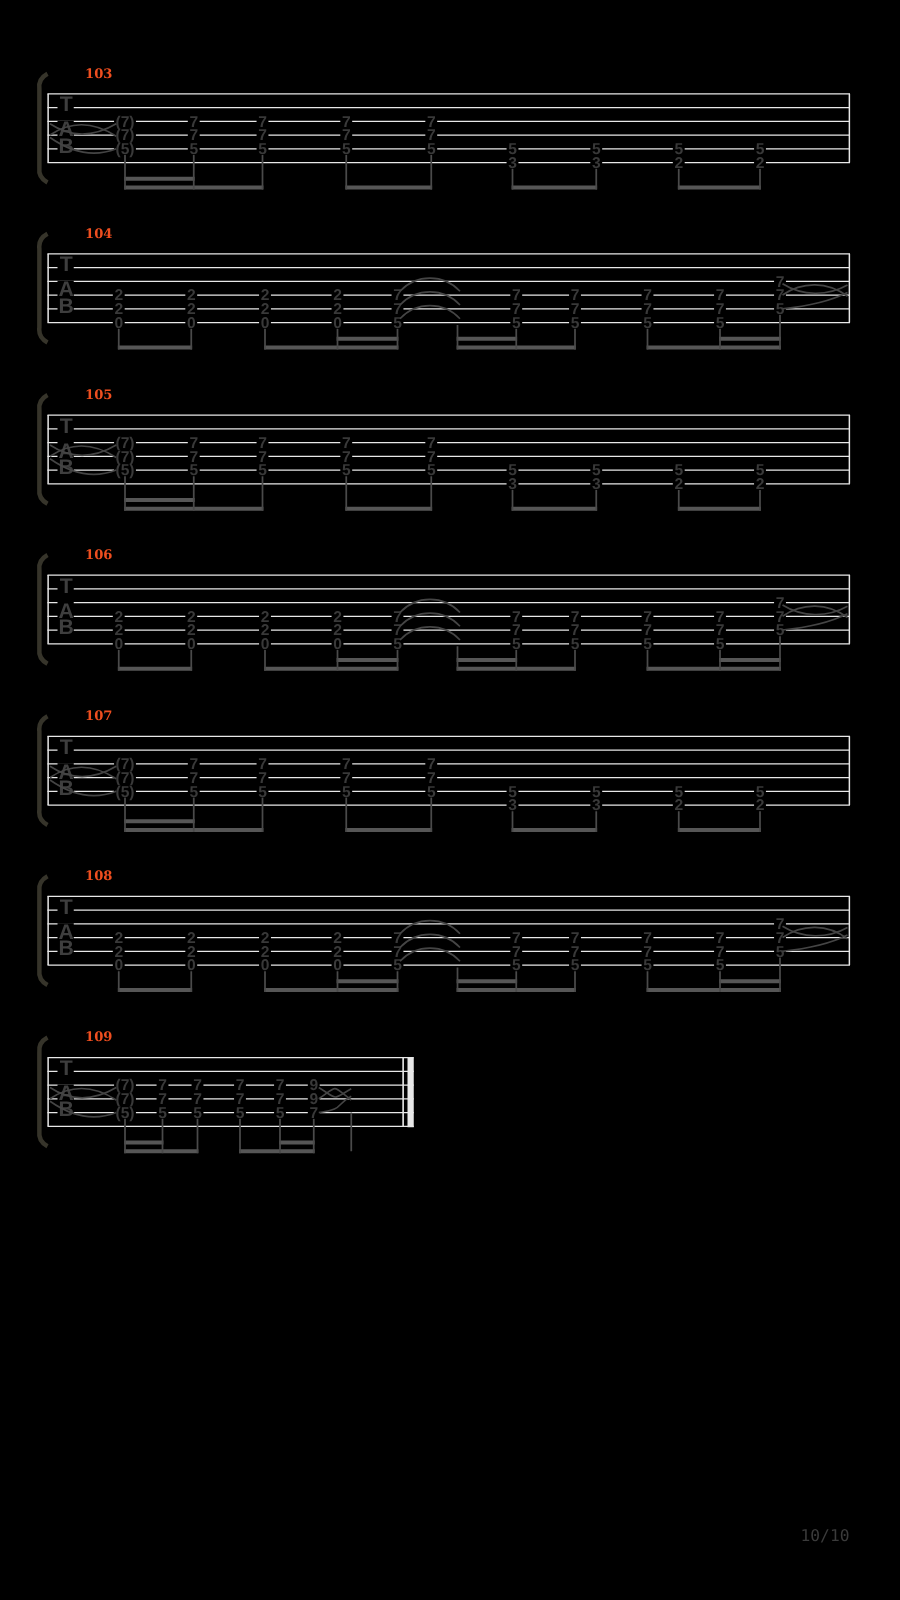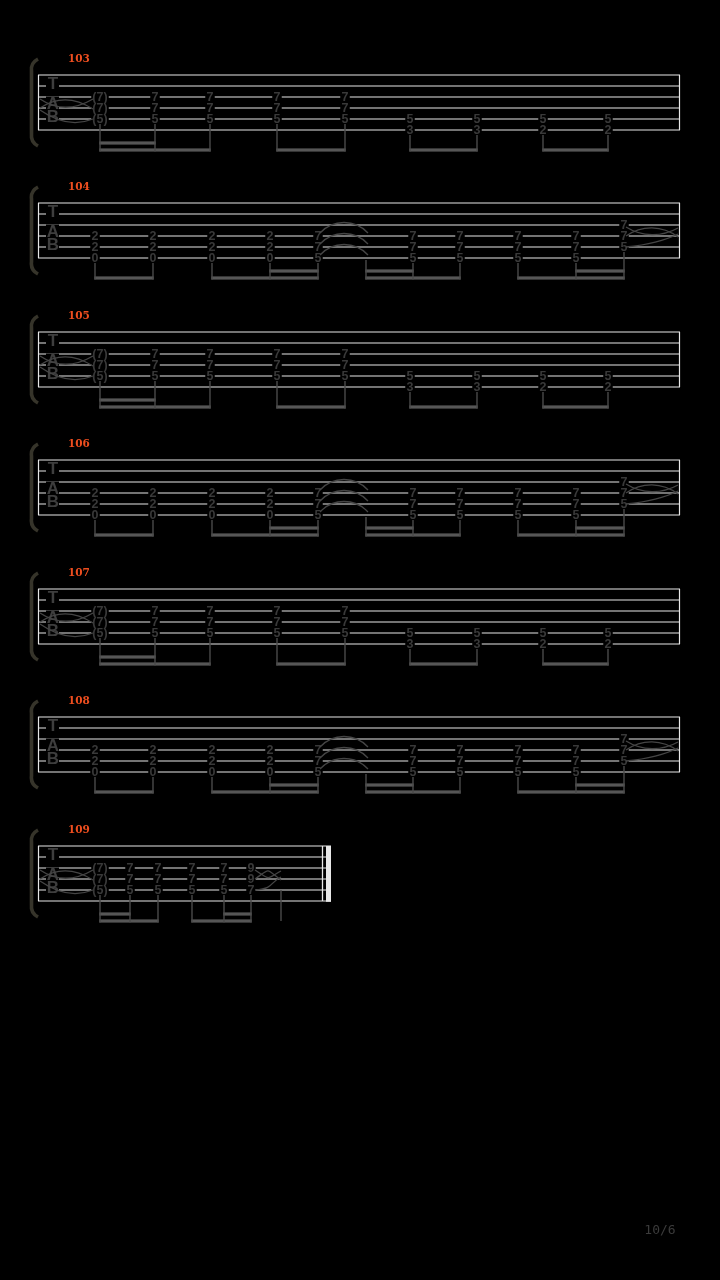--- a/index.html
+++ b/index.html
@@ -632,14 +632,14 @@
         <text x="251" y="894.3" fill="#393939" class="fret">7</text>
         <line x1="281" y1="890" x2="281" y2="921" stroke="#4a4a4a" stroke-width="1.4"></line>
         <path d="M40 870 C 58 882 76 880 93 870" stroke="#454545" stroke-width="1.3" fill="none"></path>
         <path d="M40 879 C 58 867 76 869 93 880" stroke="#454545" stroke-width="1.3" fill="none"></path>
         <path d="M40 881 C 60 895 78 896 93 890" stroke="#454545" stroke-width="1.3" fill="none"></path>
         <path d="M255 870 C 271 880 265 880 281 871" stroke="#454545" stroke-width="1.3" fill="none"></path>
         <path d="M255 879 C 271 868 265 868 281 880" stroke="#454545" stroke-width="1.3" fill="none"></path>
         <path d="M255 890 C 275 888 269 883 281 877" stroke="#454545" stroke-width="1.3" fill="none"></path>
       </g>
     </svg>
-  <div class="indicator" style="color: rgb(59, 59, 59);">10/6</div>
+  <div class="indicator" style="color: rgb(59, 59, 59);">10/10</div>
 </div>
 
 </body></html>

